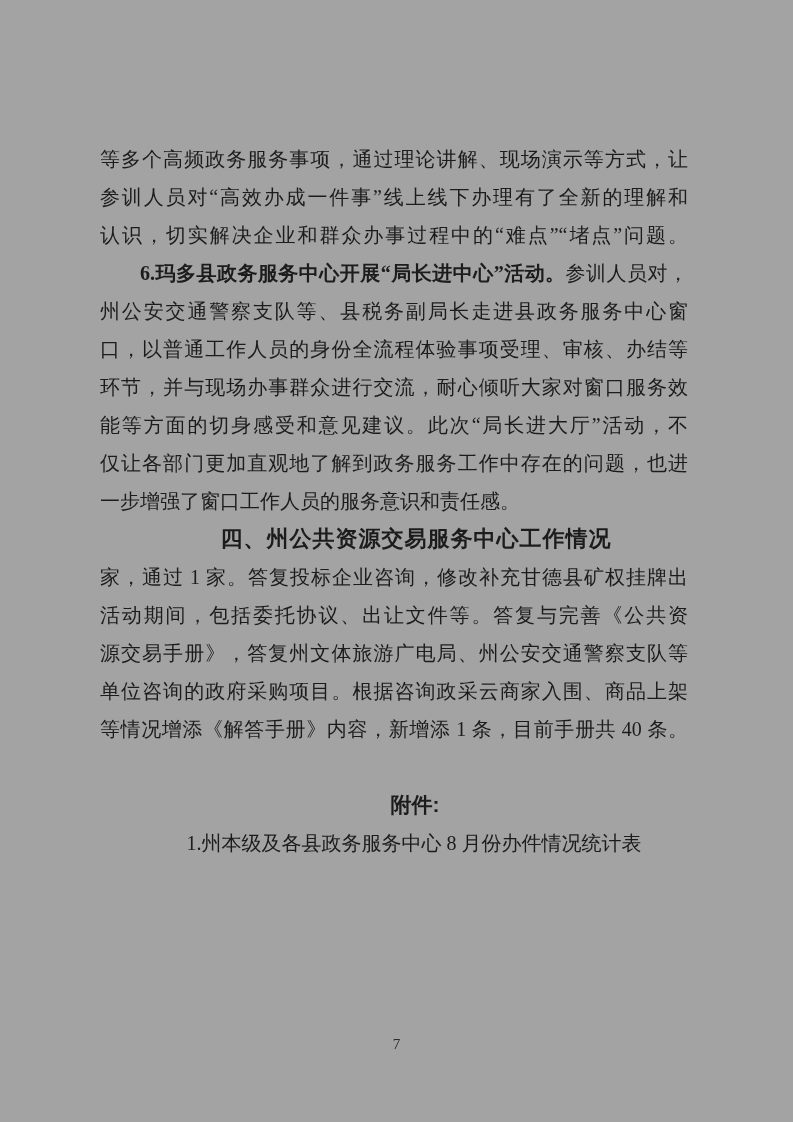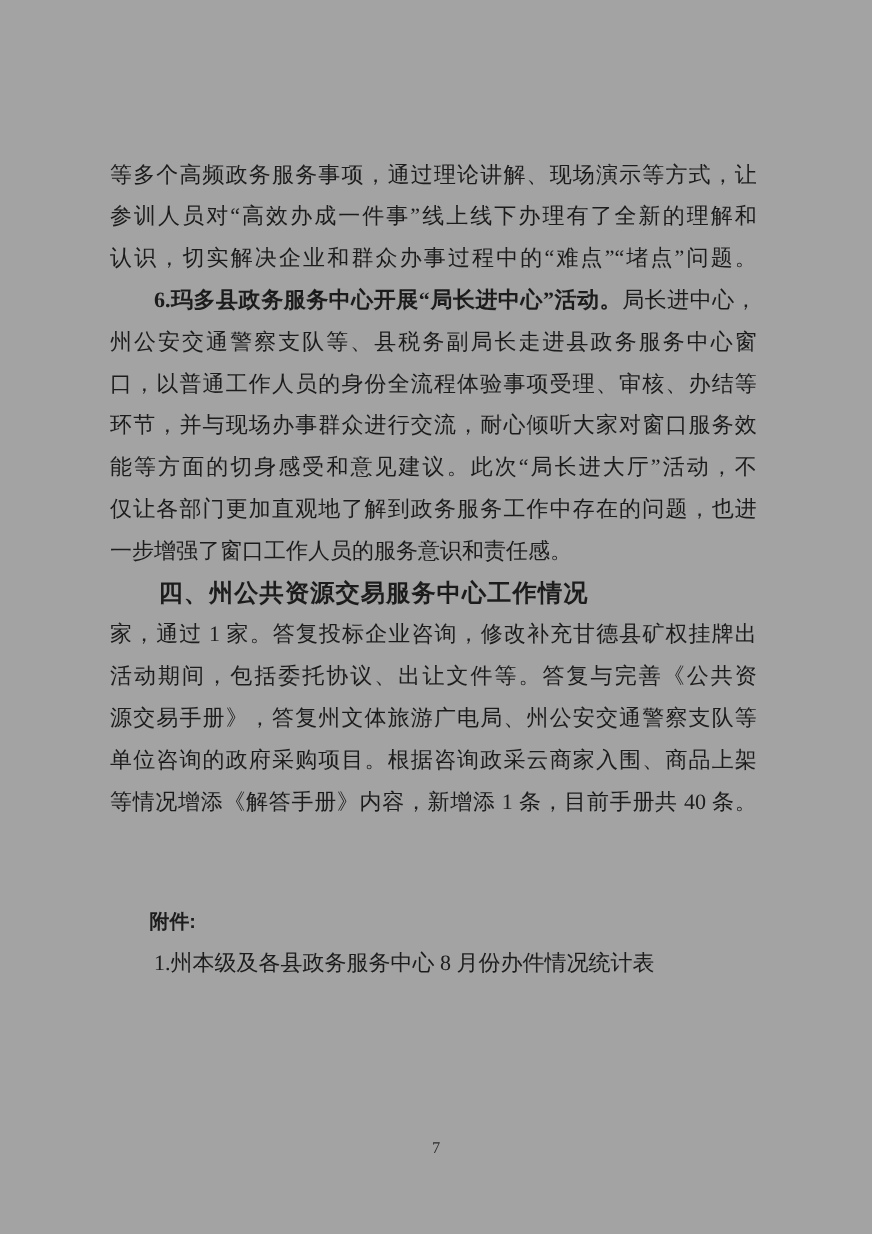--- a/index.html
+++ b/index.html
@@ -30,35 +30,35 @@
     white-space: pre;
   }
   .just {
     white-space: normal;
     text-align: justify;
     text-align-last: justify;
     text-justify: inter-character;
   }
   .indent {
     text-indent: 2em;
+    text-align: center;
   }
   .bold {
     font-weight: bold;
   }
   .heading {
     font-family: "Liberation Sans", "DejaVu Sans", sans-serif;
     font-weight: bold;
     font-size: 22px;
     letter-spacing: 1px;
   }
   .attach-label {
     font-family: Liberation Sans, sans-serif;
     font-weight: bold;
-    font-size: 18px;
-    margin-top: 33px;
+    font-size: 21px;
   }
   .spacer {
     height: 38px;
   }
   .page-number {
     position: absolute;
     left: 0;
     top: 1036px;
     width: 100%;
     text-align: center;
@@ -70,21 +70,21 @@
 </head>
 <body>
 
 <div class="page">
   <div class="content">
 
     <div class="line just">等多个高频政务服务事项，通过理论讲解、现场演示等方式，让</div>
     <div class="line just">参训人员对“高效办成一件事”线上线下办理有了全新的理解和</div>
     <div class="line just">认识，切实解决企业和群众办事过程中的“难点”“堵点”问题。</div>
 
-    <div class="line just indent"><span class="bold">6.玛多县政务服务中心开展“局长进中心”活动。</span><span>局长进中心，</span></div>
+    <div class="line just indent"><span class="bold">6.玛多县政务服务中心开展“局长进中心”活动。</span><span>参训人员对，</span></div>
 
     <div class="line just">州公安交通警察支队等、县税务副局长走进县政务服务中心窗</div>
     <div class="line just">口，以普通工作人员的身份全流程体验事项受理、审核、办结等</div>
     <div class="line just">环节，并与现场办事群众进行交流，耐心倾听大家对窗口服务效</div>
     <div class="line just">能等方面的切身感受和意见建议。此次“局长进大厅”活动，不</div>
     <div class="line just">仅让各部门更加直观地了解到政务服务工作中存在的问题，也进</div>
     <div class="line">一步增强了窗口工作人员的服务意识和责任感。</div>
 
     <div class="line heading indent">四、州公共资源交易服务中心工作情况</div>
 

